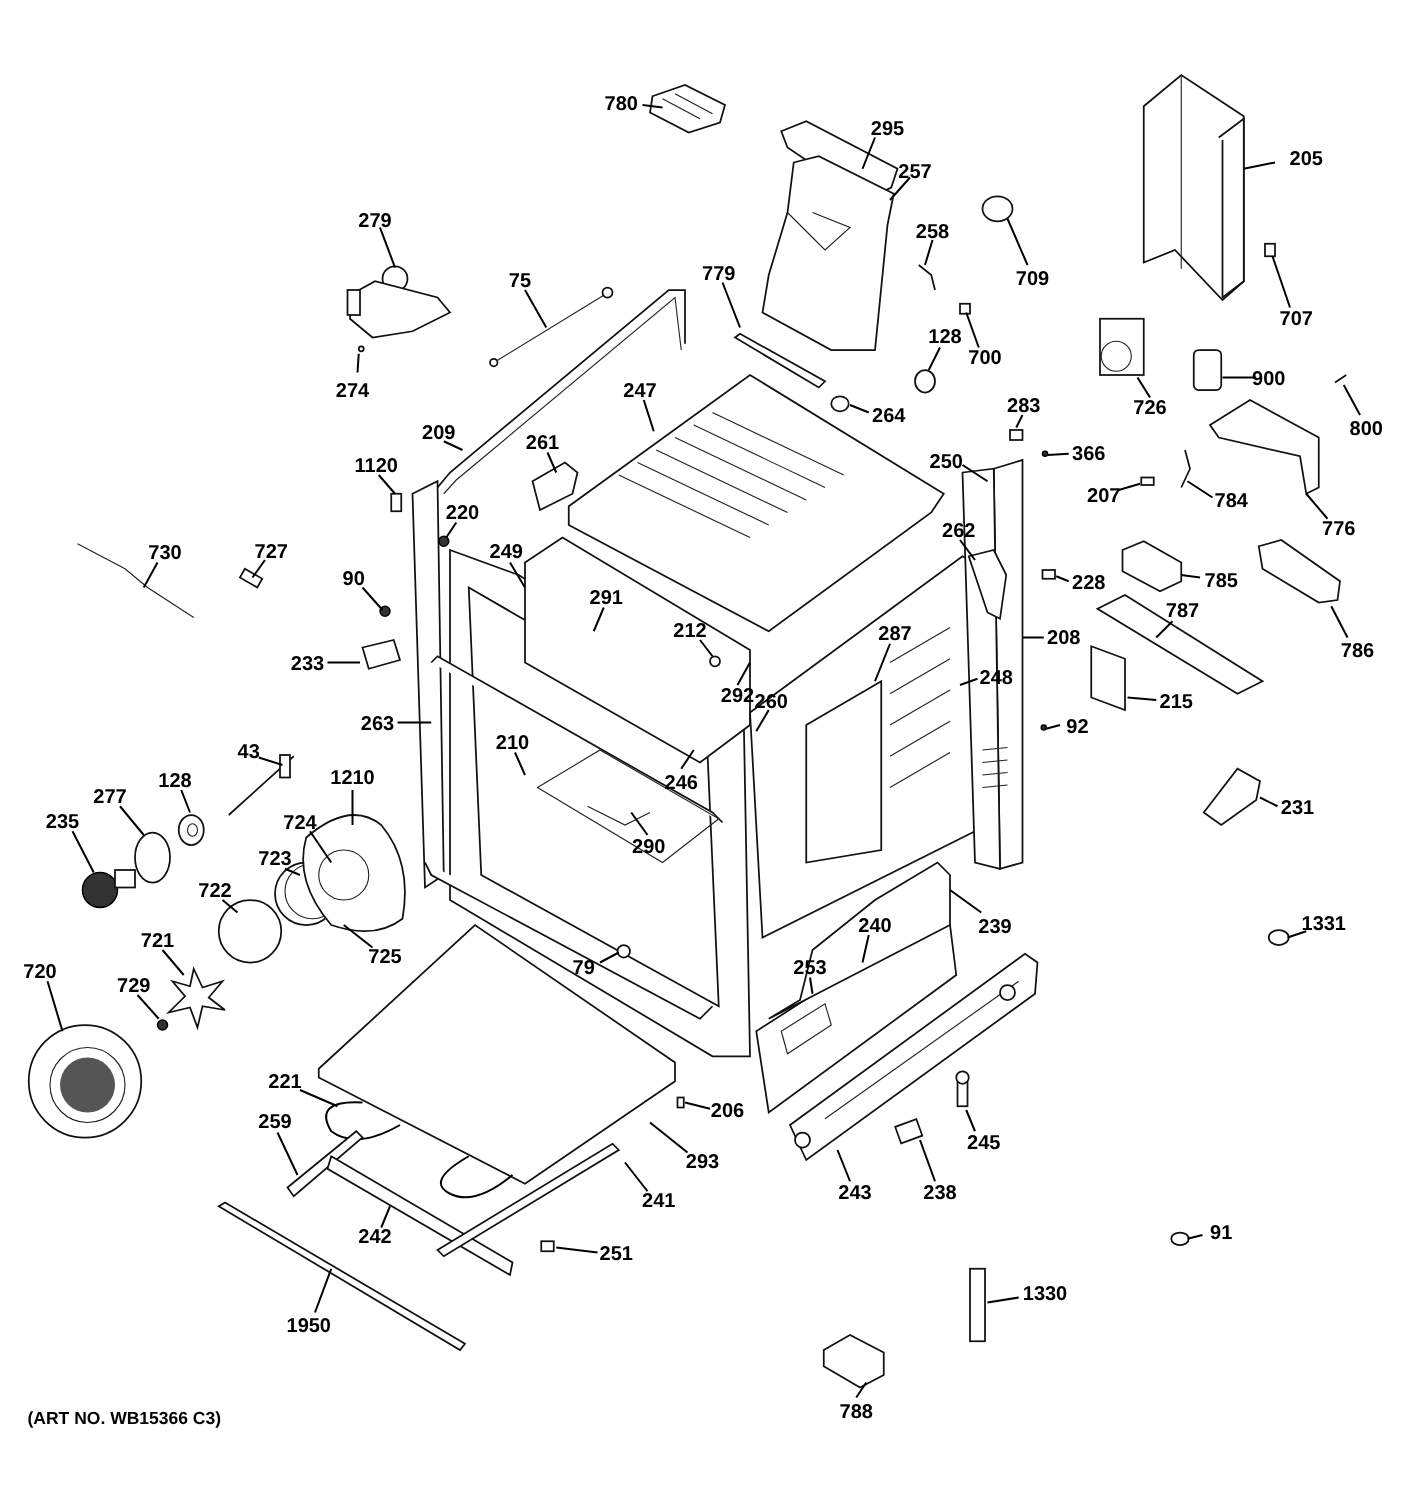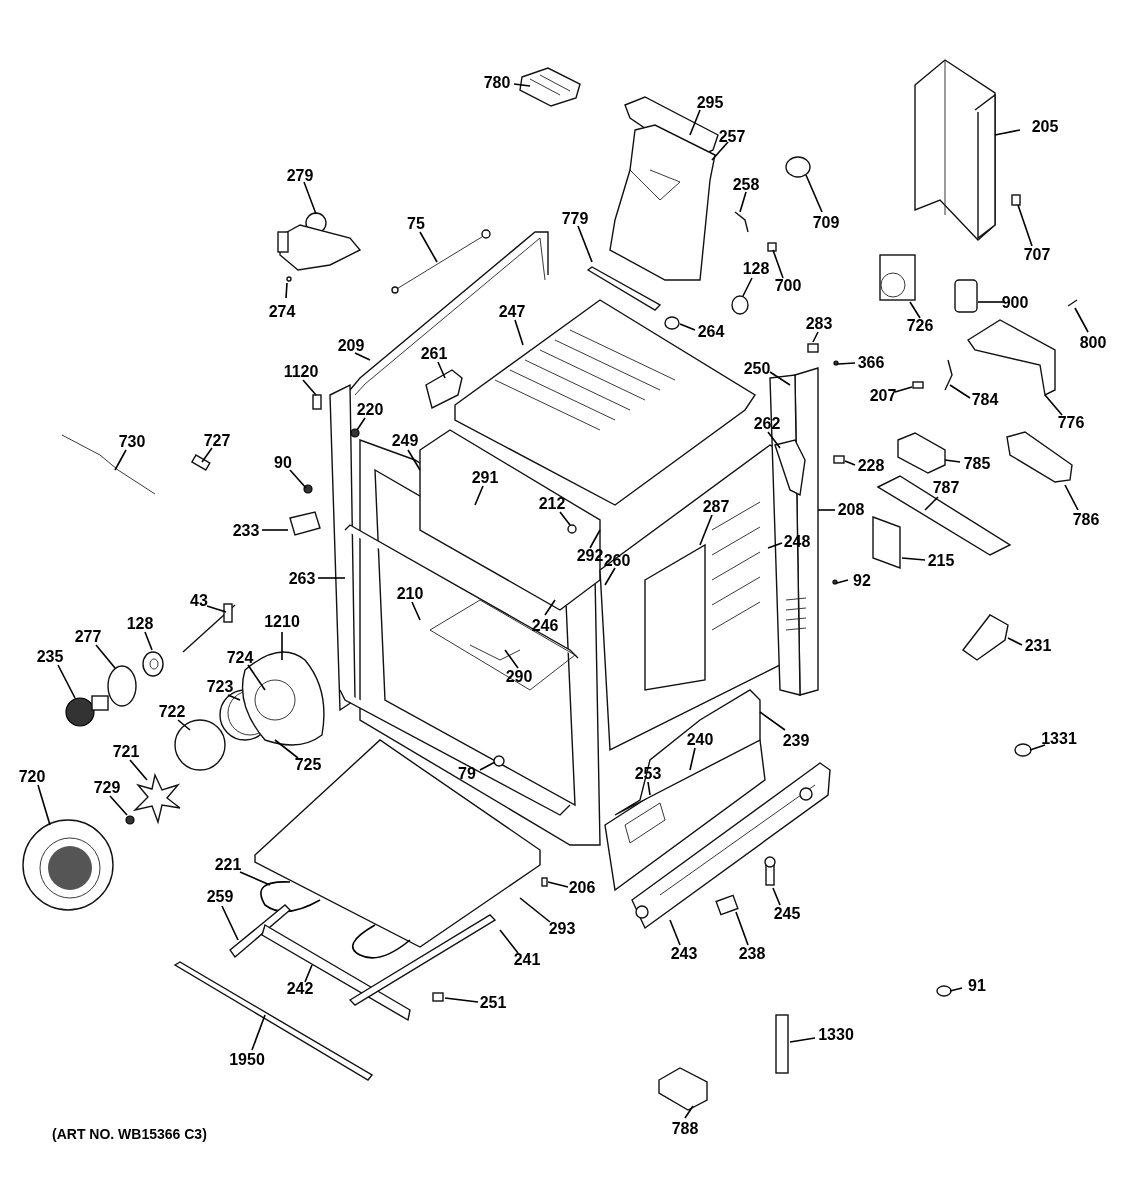--- a/index.html
+++ b/index.html
@@ -3,21 +3,21 @@
 <meta charset="utf-8">
 <style>
   html, body { margin: 0; padding: 0; background: #ffffff; }
   body { width: 1127px; height: 1200px; position: relative; overflow: hidden; font-family: "Liberation Sans", sans-serif; }
   #diagram { position: absolute; left: 0; top: 0; width: 1127px; height: 1200px; }
   .part-label { font-family: "Liberation Sans", sans-serif; font-weight: bold; font-size: 16px; fill: #000; }
   .leader { stroke: #000; stroke-width: 1.6; fill: none; }
   .shape { stroke: #111; stroke-width: 1.4; fill: #fff; }
   .shape-thin { stroke: #222; stroke-width: 0.9; fill: none; }
   .shape-dark { stroke: #000; stroke-width: 1.2; fill: #333; }
-  .art-no { position: absolute; left: 22px; top: 1126px; font-family: "Liberation Sans", sans-serif; font-weight: bold; font-size: 14px; color: #000; margin-left: 30px; }
+  .art-no { position: absolute; left: 22px; top: 1126px; font-family: "Liberation Sans", sans-serif; font-weight: bold; font-size: 14px; color: #000; }
 </style>
 </head>
 <body>
 
 <svg id="diagram" viewBox="0 0 1127 1200" xmlns="http://www.w3.org/2000/svg">
 
   <g id="shapes">
 
     <g>
       <polygon class="shape" points="522,77 548,68 580,84 576,98 551,106 520,90"></polygon>

